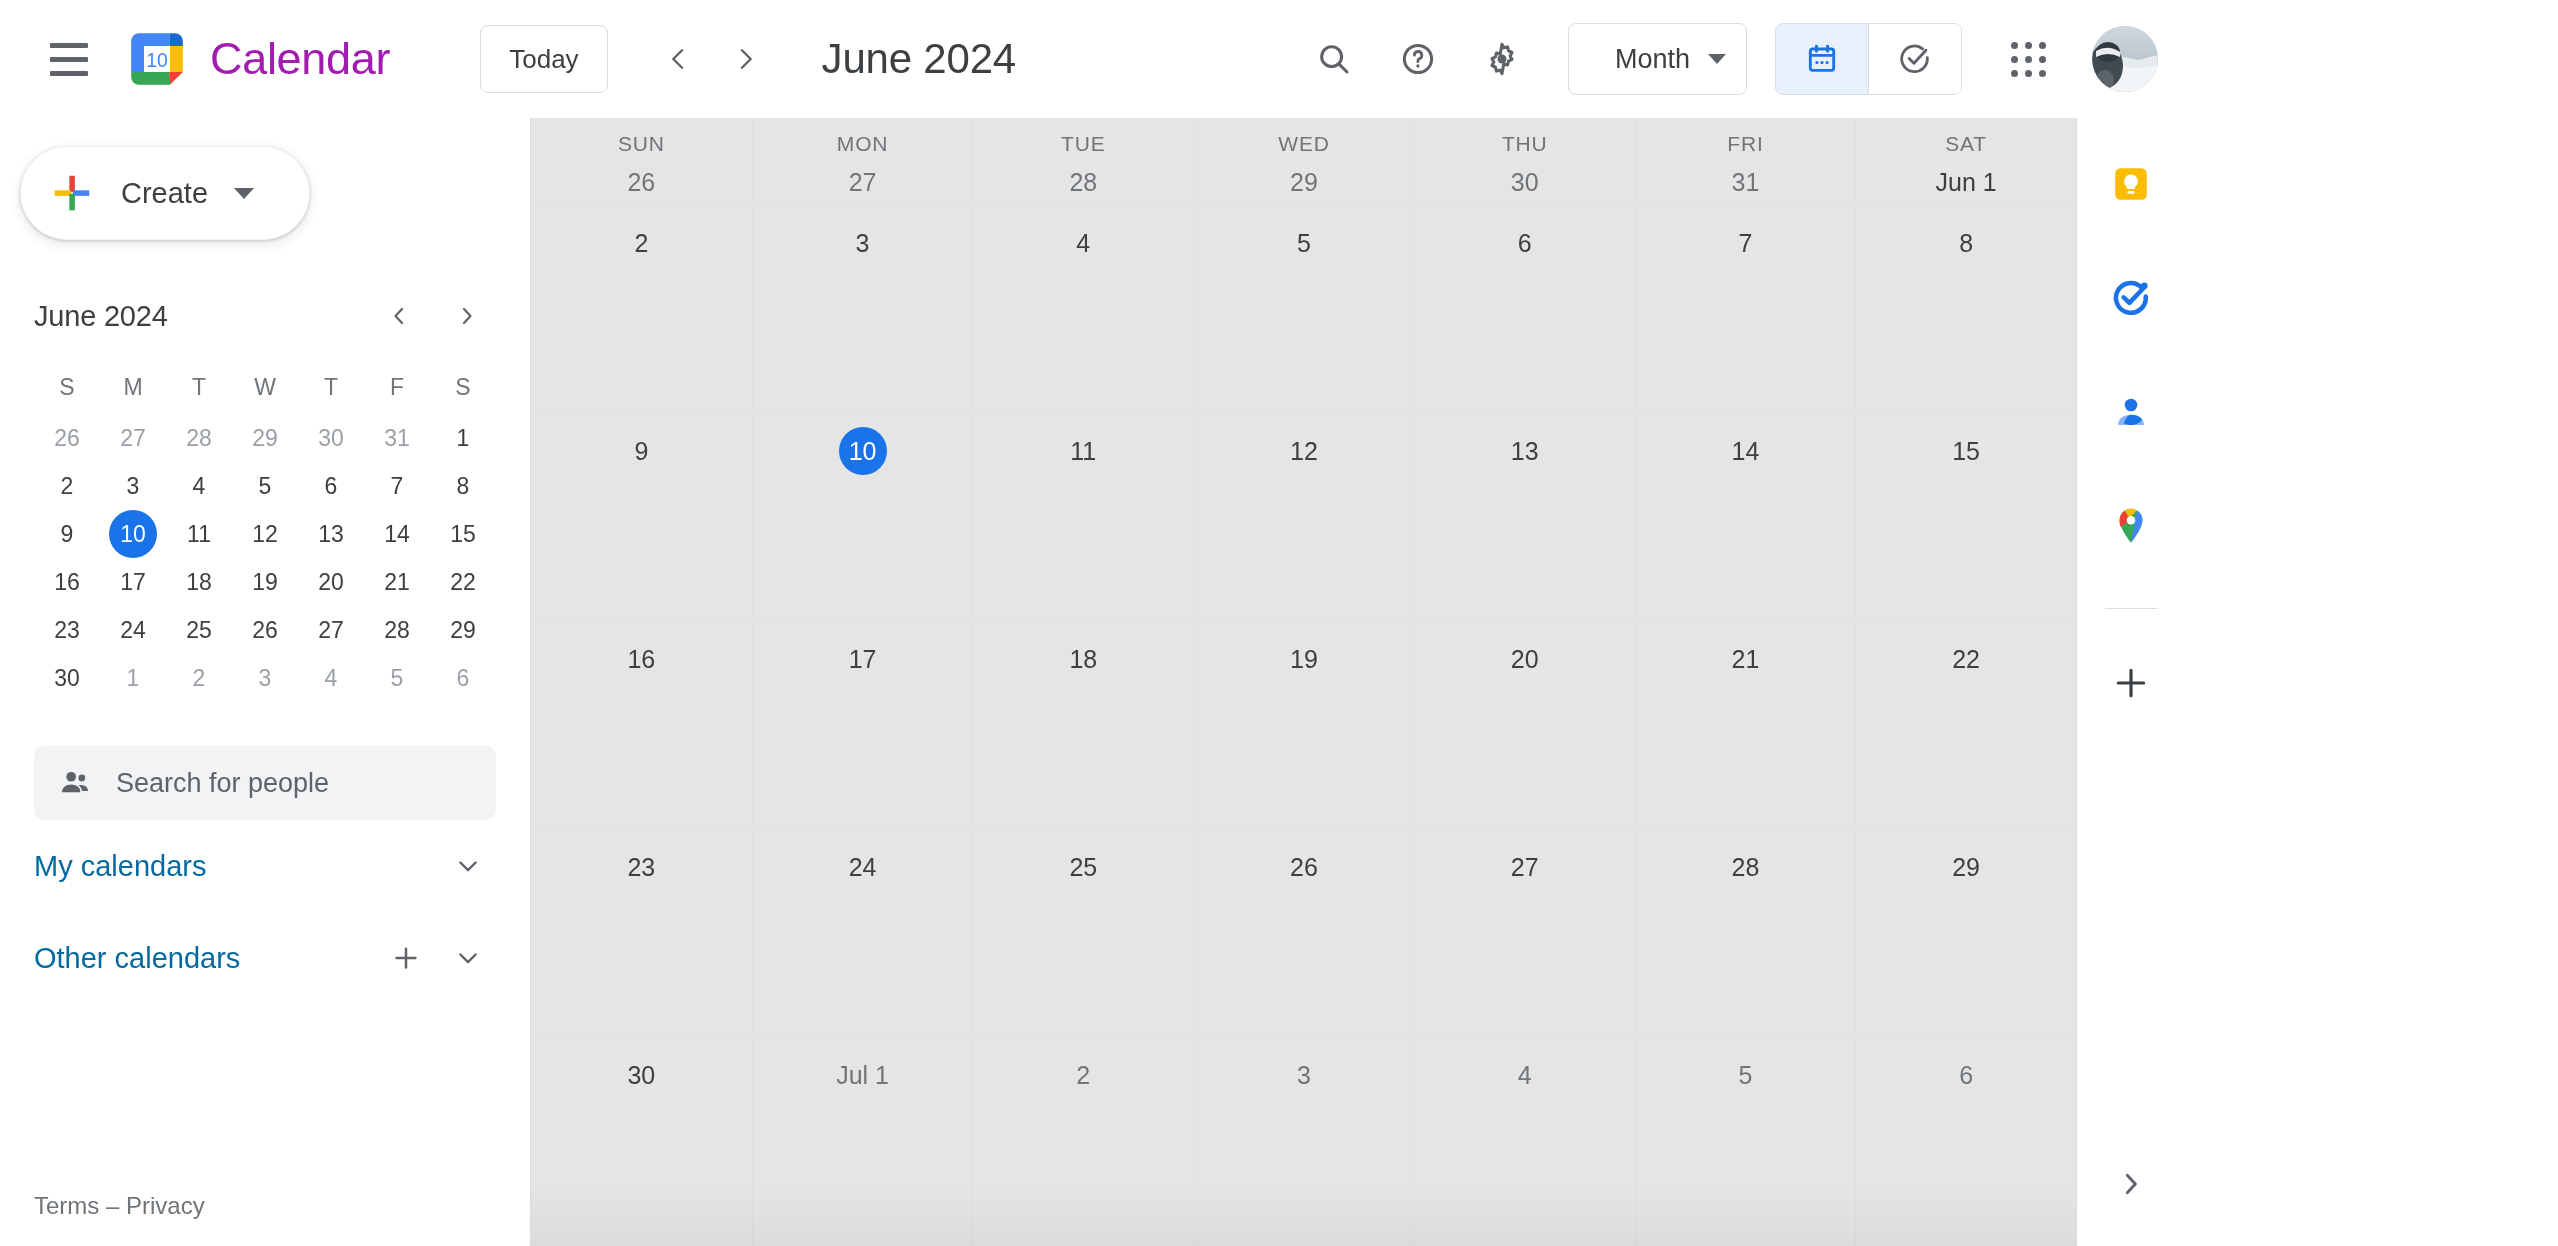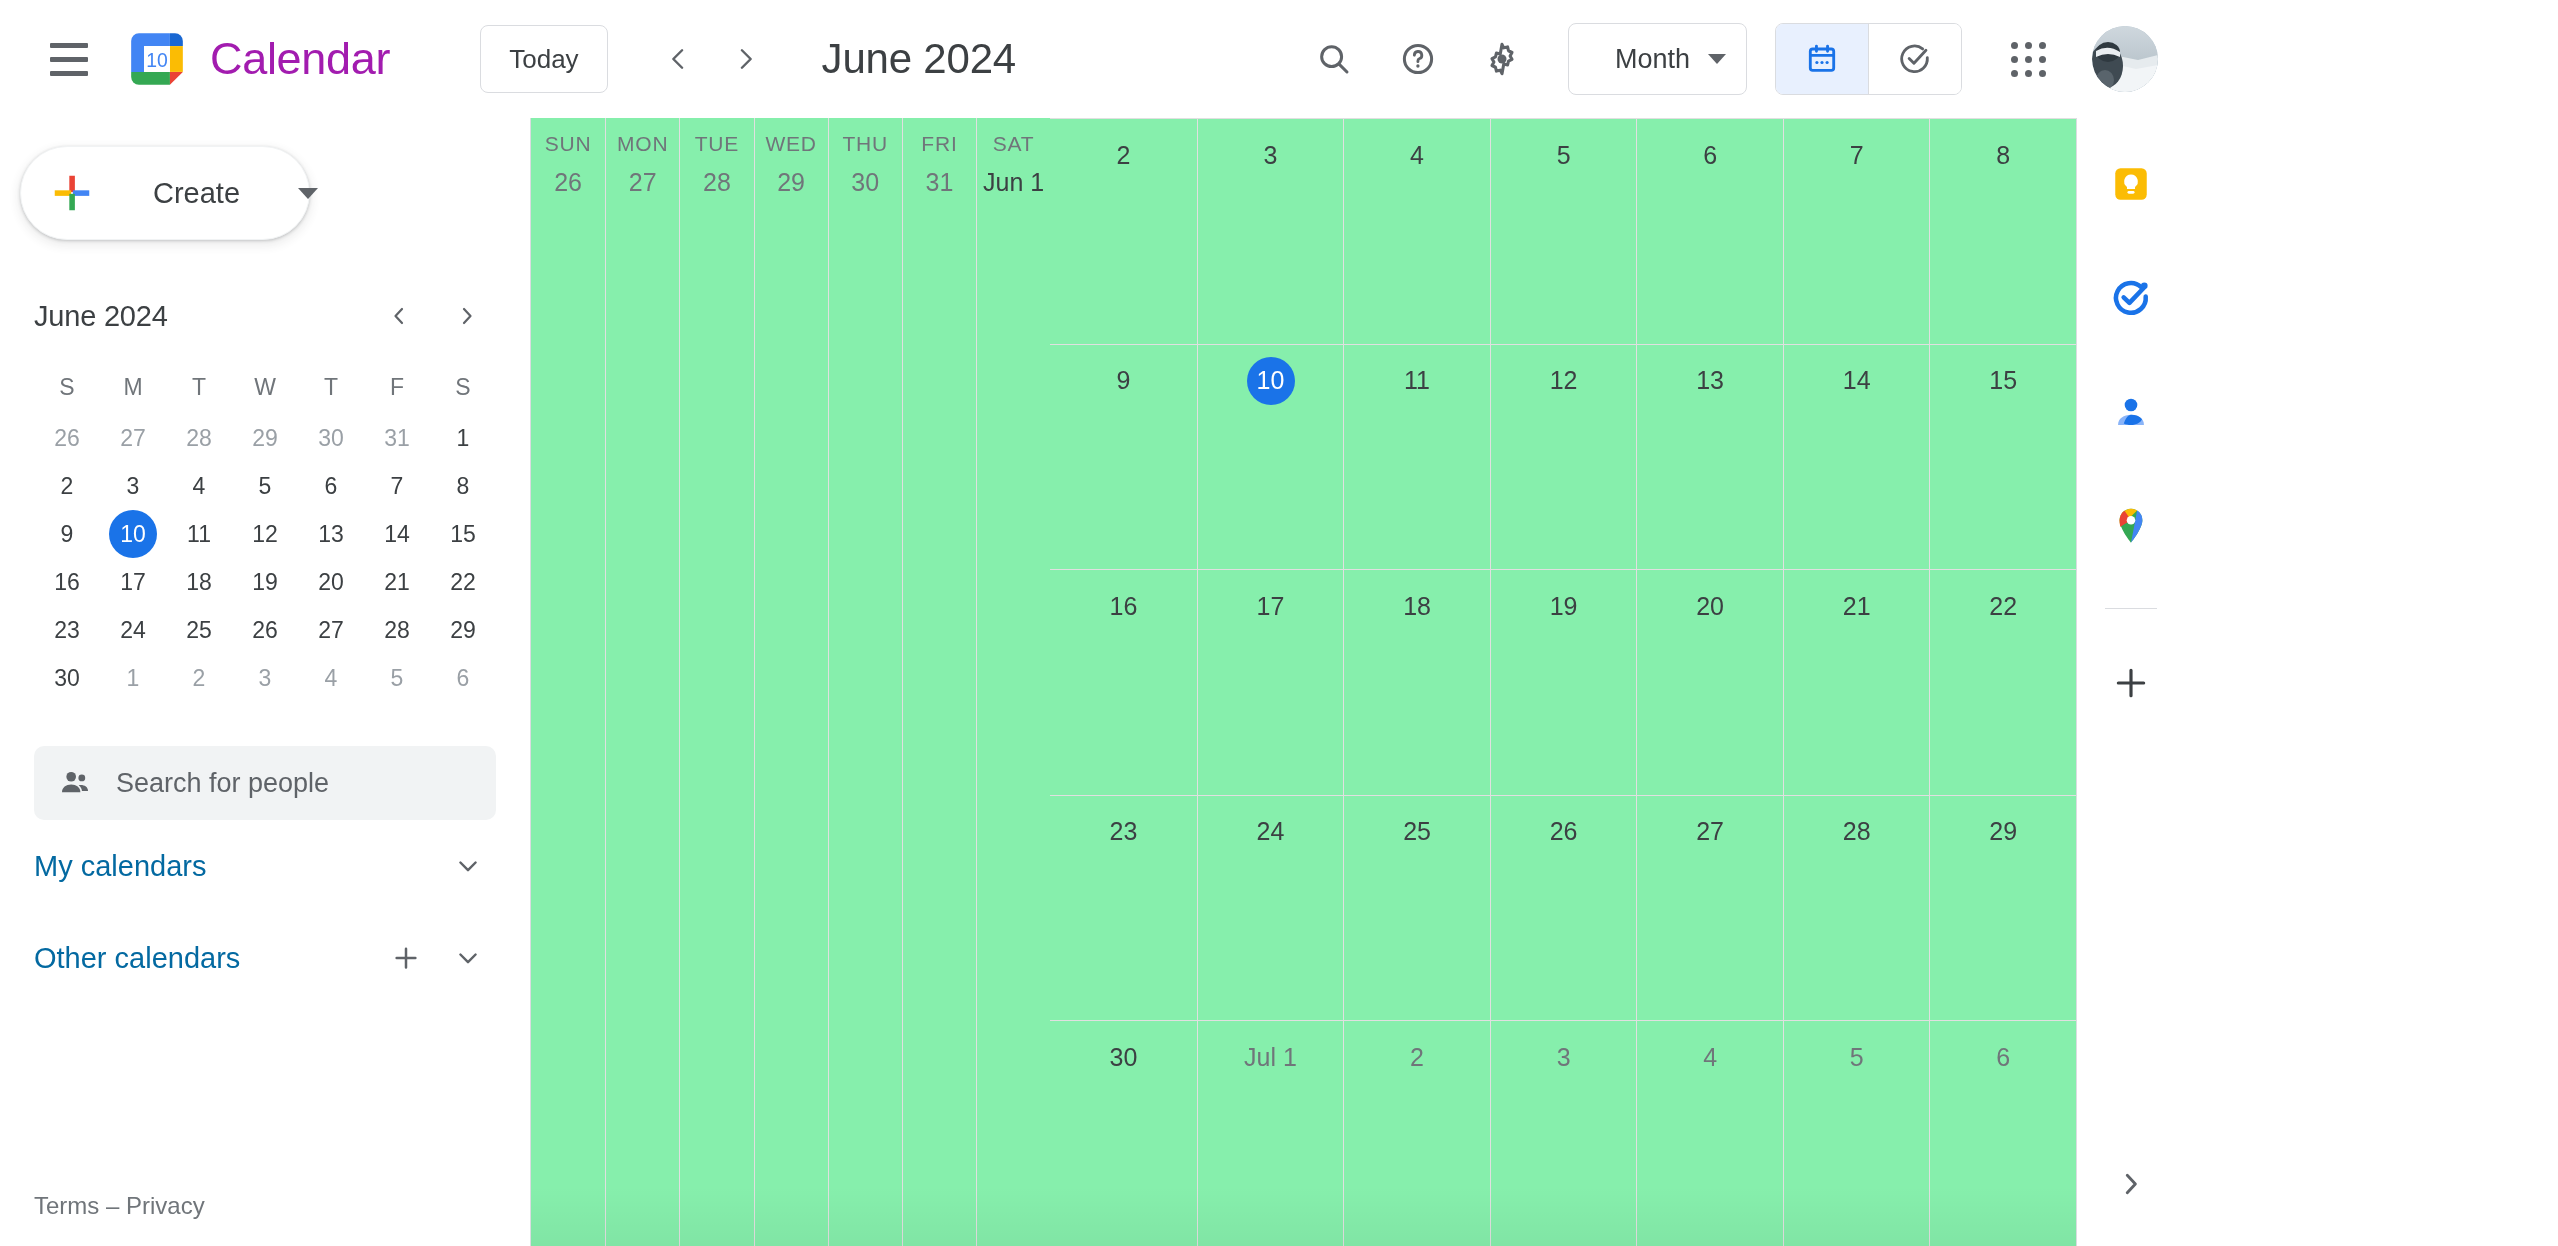--- a/index.html
+++ b/index.html
@@ -90,21 +90,21 @@
   
   .sidebar {
     width: 530px; flex: 0 0 530px; background: #fff;
     position: relative; display: flex; flex-direction: column;
     padding-top: 10px;
   }
   .create-btn {
     margin: 18px 0 0 20px; height: 94px; width: 290px;
     border-radius: 48px; background: #fff; border: 1px solid #f1f3f4;
     box-shadow: 0 1px 3px rgba(60,64,67,.25), 0 4px 8px 3px rgba(60,64,67,.08);
-    display: flex; align-items: center; padding: 0 26px 0 28px; cursor: pointer; gap: 32px;
+    display: flex; align-items: center; padding: 0 26px 0 28px; cursor: pointer;
   }
   .gplus { width: 46px; height: 46px; position: relative; flex: 0 0 auto; }
   .create-label { font-size: 29px; color: #3c4043; margin-left: 26px; }
   .create-caret { margin-left: 26px; width: 0; height: 0;
     border-left: 10px solid transparent; border-right: 10px solid transparent; border-top: 11px solid #5f6368; }
 
   .mini-cal { margin: 46px 34px 0 34px; }
   .mini-head { display: flex; align-items: center; height: 60px; }
   .mini-month { font-size: 29px; color: #3c4043; letter-spacing: -0.2px; }
   .mini-navs { margin-left: auto; display: flex; gap: 10px; }
@@ -139,22 +139,22 @@
   .cal-section-label { font-size: 29px; color: #0369a1; }
   .cal-section-actions { margin-left: auto; display: flex; align-items: center; gap: 6px; }
   .sec-btn { width: 56px; height: 56px; border: none; background: transparent; border-radius: 50%;
     display: flex; align-items: center; justify-content: center; cursor: pointer; }
 
   .footer { margin-top: auto; padding: 0 34px 26px 34px; }
   .footer-text { font-size: 24px; color: #70757a; cursor: pointer; }
 
   
   .main {
-    flex: 1; min-width: 0; display: flex; flex-direction: row;
-    border-left: 1px solid #dadce0; background: #86efac;
+    flex: 1; min-width: 0; display: flex; flex-direction: column;
+    border-left: 1px solid #dadce0; background: #e5e5e5;
     position: relative; overflow: hidden;
   }
   .dow-row { display: grid; grid-template-columns: repeat(7, 1fr); flex: 0 0 auto; }
   .dow-cell {
     border-left: 1px solid #e0e0e0; padding-top: 14px;
     display: flex; flex-direction: column; align-items: center;
   }
   .dow-cell:first-child { border-left: none; }
   .dow-name { font-size: 21px; color: #70757a; letter-spacing: 0.8px; }
 

